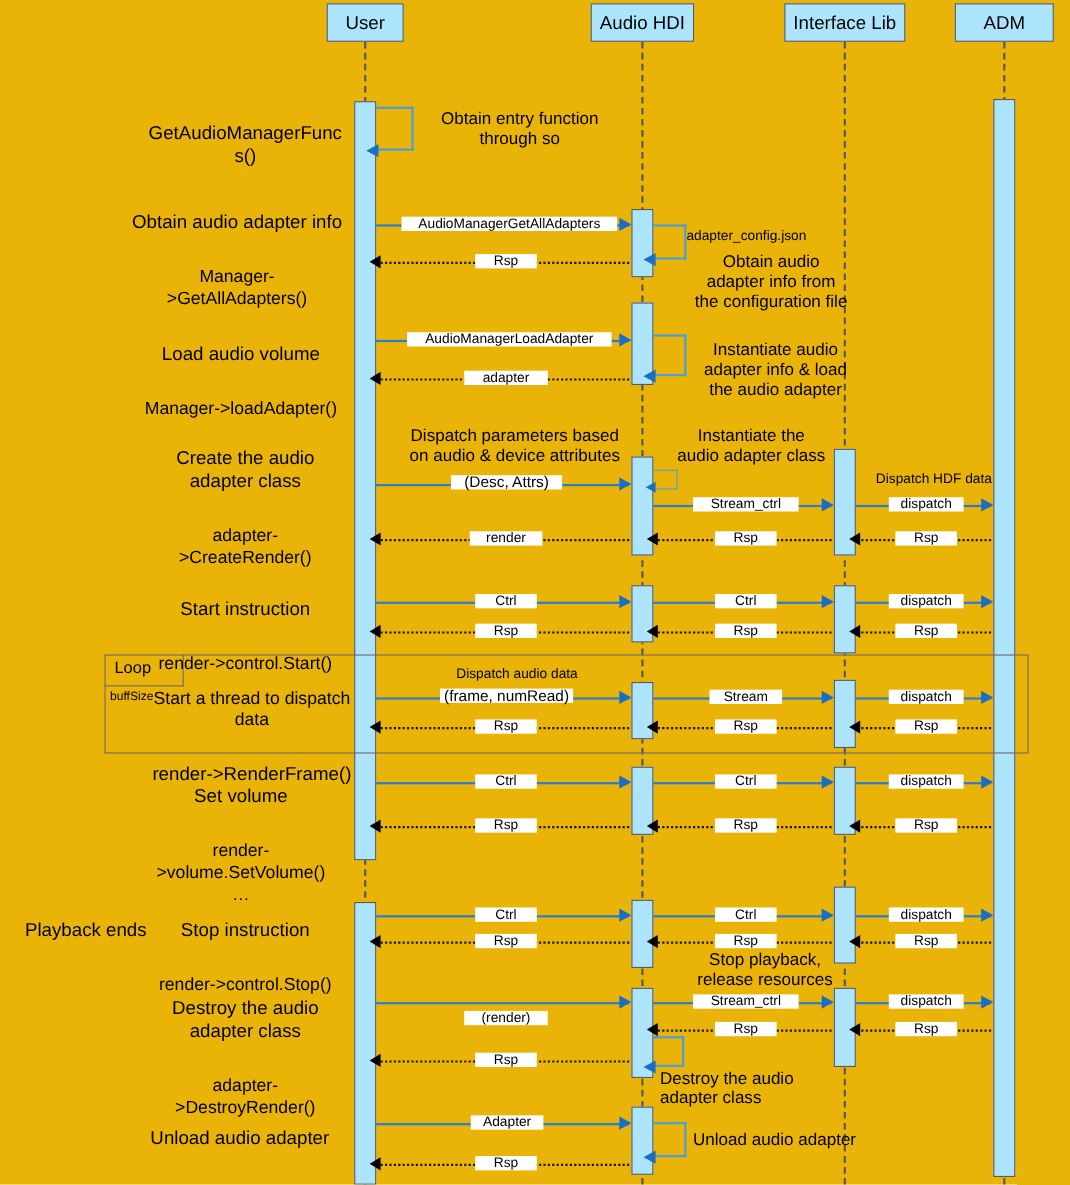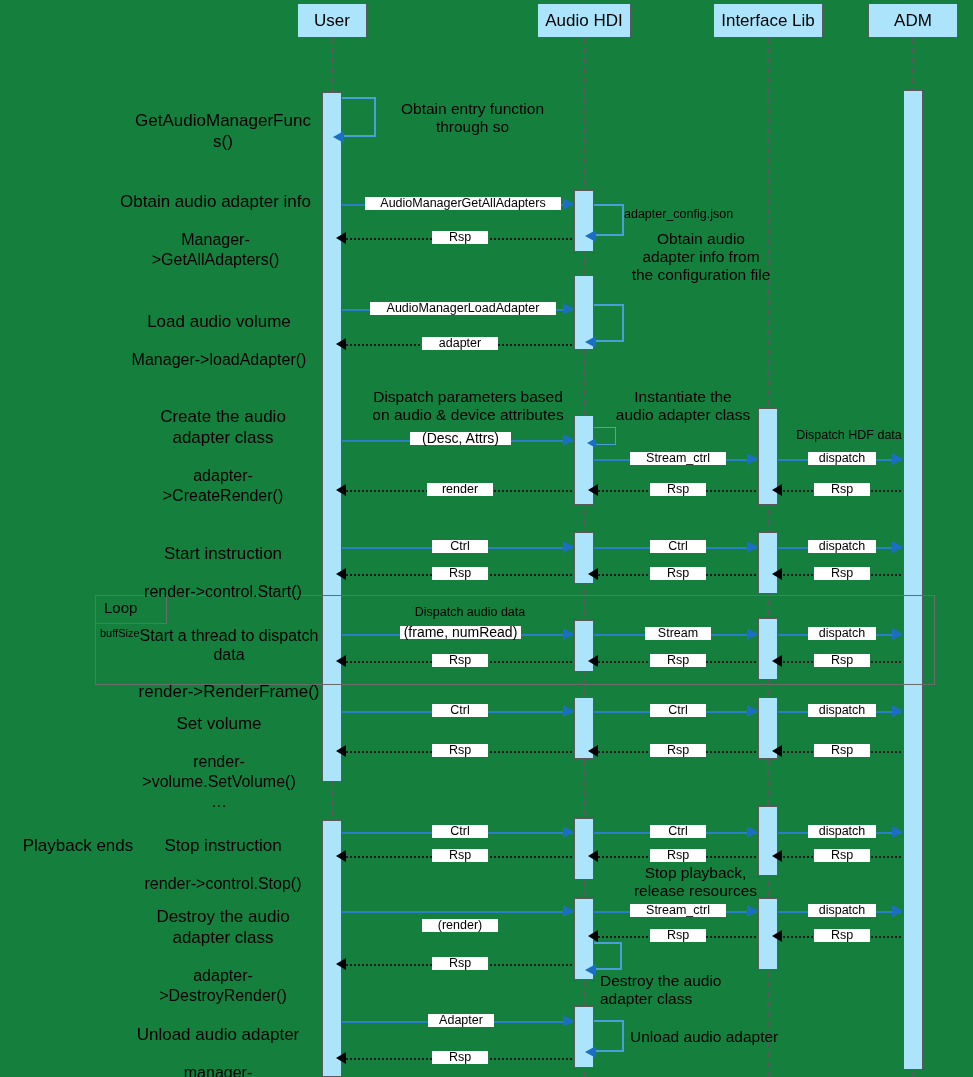--- a/index.html
+++ b/index.html
@@ -1,17 +1,17 @@
 <!DOCTYPE html>
 <html><head>
 <meta charset="utf-8">
 <style>
   html,body{margin:0;padding:0;background:#ffffff;}
   body{font-family:"Liberation Sans", sans-serif;color:#000;}
-  #stage{position:relative;width:973px;height:1077px;overflow:hidden;background:#15803d;}
+  #stage{position:relative;width:973px;height:1077px;overflow:hidden;background:#eab308;}
 
   
   .actor-box{
     position:absolute;box-sizing:border-box;
     background:#ace5fb;border:1.5px solid #59595b;
     display:flex;align-items:center;justify-content:center;
     font-size:17px;line-height:1;color:#000;
   }
   
   .lifeline{
@@ -49,21 +49,21 @@
     position:absolute;font-size:15.5px;line-height:18px;
     text-align:center;color:#000;white-space:pre-line;
   }
   .note.small{font-size:12.5px;line-height:14px;text-align:center;}
   .note.left{text-align:left;}
   
   .caption{
     position:absolute;text-align:center;color:#000;white-space:pre-line;
   }
   .caption .big{font-size:17px;line-height:21px;display:block;}
-  .caption .sub{font-size:16px;line-height:20px;display:block;}
+  .caption .sub{font-size:16px;line-height:20px;display:block;margin-top:12px;}
 
   
   .selfloop{
     position:absolute;box-sizing:border-box;
     border:2px solid #4a9fd8;border-left:none;
     background:transparent;
   }
   .selfloop.thin{border-width:1.6px;}
 
   
@@ -380,20 +380,23 @@
 
   <div class="note" style="left:385px;top:100px;width:175px;">Obtain entry function
 through so</div>
 
   <div class="note small left" style="left:624px;top:207px;width:170px;">adapter_config.json</div>
 
   <div class="note" style="left:611px;top:230px;width:180px;">Obtain audio
 adapter info from
 the configuration file</div>
 
+  <div class="note" style="left:625px;top:310px;width:160px;">Instantiate audio
+adapter info &amp; load
+the audio adapter</div>
 
   <div class="note" style="left:363px;top:388px;width:210px;">Dispatch parameters based
 on audio &amp; device attributes</div>
 
   <div class="note" style="left:603px;top:388px;width:160px;">Instantiate the
 audio adapter class</div>
 
   <div class="note small" style="left:779px;top:428px;width:140px;">Dispatch HDF data</div>
 
   <div class="note small" style="left:380px;top:605px;width:180px;">Dispatch audio data</div>

